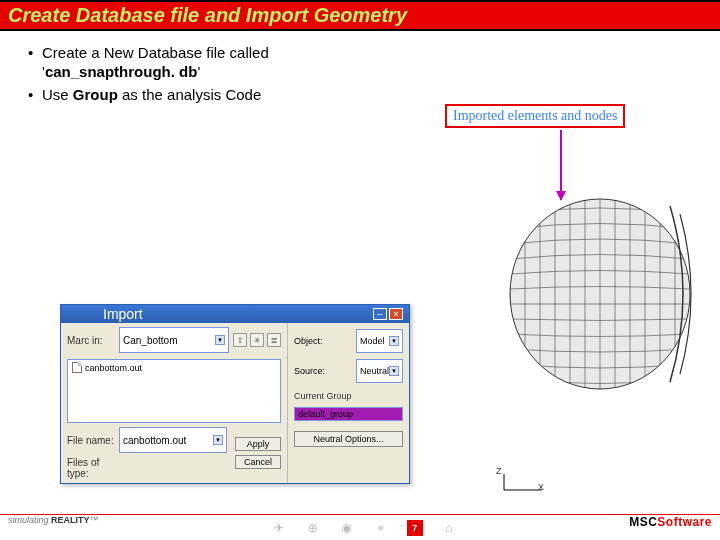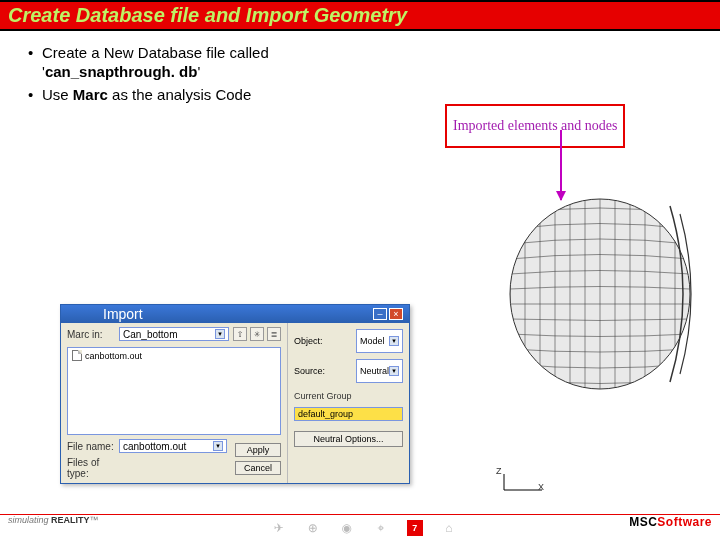--- a/index.html
+++ b/index.html
@@ -21,22 +21,22 @@
 
   .content { position:absolute; top:34px; left:0; right:0; bottom:26px; }
 
   ul.bullets { list-style:none; padding: 10px 0 0 28px; width: 380px; }
   ul.bullets li { font-size:15px; line-height:1.25; margin-bottom:4px; position:relative; padding-left:14px; }
   ul.bullets li::before { content:"•"; position:absolute; left:0; top:0; font-size:15px; }
   ul.bullets b { font-weight:bold; }
 
   .callout {
     position:absolute; top:70px; left:445px;
-    border:2px solid #e60000; color:#a21caf;
-    font-size:14px; padding:12px 6px; background:#fff;
+    border:2px solid #e60000; color:#3b82f6;
+    font-size:14px; padding:2px 6px; background:#fff;
     font-family: "Times New Roman", serif;
   }
   .arrow { position:absolute; left:560px; top:96px; width:2px; height:70px; background:#c000c0; }
   .arrow::after { content:""; position:absolute; bottom:-1px; left:-4px;
     border-left:5px solid transparent; border-right:5px solid transparent;
     border-top:10px solid #c000c0; }
 
   
   .mesh {
     position:absolute; top:160px; left:470px; width:230px; height:200px;
@@ -56,21 +56,21 @@
   .dlg-title { background:linear-gradient(#3b77d8,#2a5fb0); color:#fff;
     height:18px; line-height:18px; padding:0 6px; display:flex; align-items:center; }
   .dlg-title .t { flex:1; font-weight:normal; font-size:14px;margin-left:36px; }
   .dlg-title .winbtn { width:14px; height:12px; background:#d24a2a; border:1px solid #fff;
     margin-left:2px; display:flex; align-items:center; justify-content:center; color:#fff; font-size:9px; }
   .dlg-title .winbtn.min { background:#3a6fc7; }
   .dlg-body { display:flex; height:calc(100% - 18px); }
   .dlg-left { width:235px; padding:4px 6px; border-right:1px solid #bbb; display:flex; flex-direction:column; }
   .dlg-row { display:flex; align-items:center; margin-bottom:4px; gap:4px; }
   .lbl { width:48px; color:#333; }
-  .combo { flex:1; height:14px; border:1px solid #7a96df; background:#fff; padding:0 3px;
+  .combo { flex:1; height:26px; border:1px solid #7a96df; background:#fff; padding:0 3px;
     display:flex; align-items:center; justify-content:space-between; }
   .combo .dd { width:10px; height:10px; background:#dbe5f1; border:1px solid #7a96df;
     display:flex; align-items:center; justify-content:center; font-size:7px; }
   .toolbar-icons { display:flex; gap:3px; }
   .ico { width:14px; height:14px; border:1px solid #999; background:#f3f1e9;
     display:flex; align-items:center; justify-content:center; font-size:8px; color:#555; }
   .filepane { flex:1; background:#fff; border:1px solid #7a96df; margin:2px 0 4px;
     padding:2px 4px; overflow:hidden; }
   .fileitem { display:flex; align-items:center; gap:3px; font-size:9px; color:#000; }
   .fileitem .fi { width:10px; height:11px; border:1px solid #777; background:#fff; position:relative; }
@@ -80,21 +80,21 @@
   .btn { width:46px; height:14px; border:1px solid #888; background:#efede3;
     font-size:9px; display:flex; align-items:center; justify-content:center; }
   .dlg-right { flex:1; padding:6px; display:flex; flex-direction:column; gap:6px; }
   .dlg-right .rrow { display:flex; align-items:center; gap:20px; }
   .dlg-right .rlbl { width:42px; font-size:9px; }
   .dlg-right .sel { flex:1; height:24px; border:1px solid #7a96df; background:#fff;
     display:flex; align-items:center; justify-content:space-between; padding:0 3px; font-size:9px;}
   .dlg-right .sel .dd { width:10px; height:10px; background:#dbe5f1; border:1px solid #7a96df;
     display:flex; align-items:center; justify-content:center; font-size:7px; }
   .grouplabel { font-size:9px; color:#333; margin-top:2px; }
-  .groupbox { height:14px; border:1px solid #7a96df; background:#fde047; padding:0 3px;
+  .groupbox { height:14px; border:1px solid #7a96df; background:#a21caf; padding:0 3px;
     display:flex; align-items:center; font-size:9px; }
   .wide-btn { height:16px; border:1px solid #888; background:#efede3;
     display:flex; align-items:center; justify-content:center; font-size:9px; margin-top:4px; }
 
   
   .footer { position:absolute; left:0; right:0; bottom:0; height:26px;
     border-top:1px solid #e60000; display:flex; 
     padding:0 8px; font-size:9px; color:#666; }
   .footer .tag { font-style:italic; color:#777; }
   .footer .tag b { color:#333; font-style:normal; }
@@ -114,21 +114,21 @@
   <h1>Create Database file and Import Geometry</h1>
 </div>
 
 <div class="content">
 
   <ul class="bullets">
     <li>
       <span>Create a New Database file called '</span><b>can_snapthrough. db</b><span>'</span>
     </li>
     <li>
-      <span>Use </span><b>Marc</b><span> as the analysis Code</span>
+      <span>Use </span><b>Group</b><span> as the analysis Code</span>
     </li>
   </ul>
 
   <div class="callout">Imported elements and nodes</div>
   <div class="arrow"></div>
 
   <div class="mesh">
     <svg viewBox="0 0 230 200">
       <defs>
         <clipPath id="lens">

